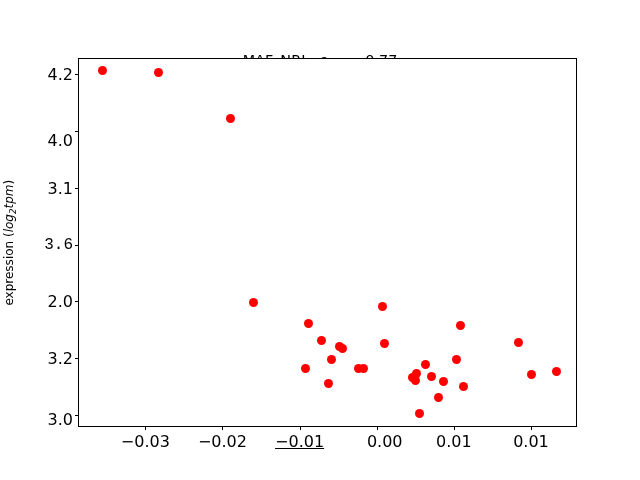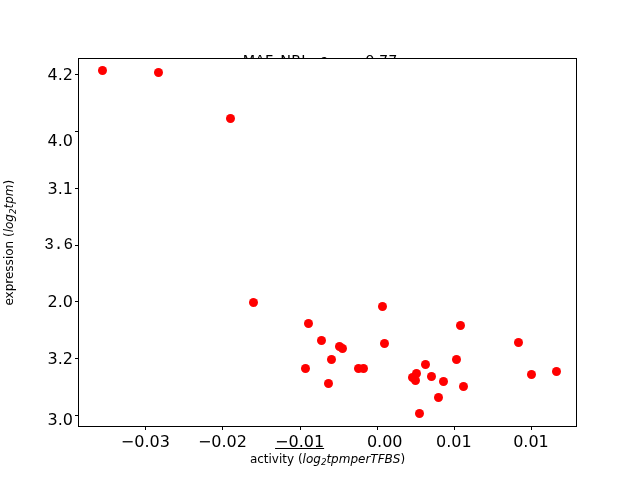--- a/index.html
+++ b/index.html
@@ -189,17 +189,16 @@
         <div class="yticklabel" style="top: 185.5px; font-family: Liberation Mono, monospace;">3.6</div>
         <div class="ytick" style="top: 128.6px;"></div>
         <div class="yticklabel" style="top: 128.6px;">3.1</div>
         <div class="ytick" style="top: 71.69px;"></div>
         <div class="yticklabel" style="top: 81px;">4.0</div>
         <div class="ytick" style="top: 14.79px;"></div>
         <div class="yticklabel" style="top: 14.79px;">4.2</div>
       </div>
   </div>
 
-  <div id="xlabel"><span>activity (</span><span class="it">log</span><span class="it sub">2</span><span class="it">tpmperTFBS</span><span>)</span></div>
 
   <div id="ylabel"><span class="rot"><span>expression (</span><span class="it">log</span><span class="it sub">2</span><span class="it">tpm</span><span>)</span></span></div>
 
 </div>
 
 </body></html>

